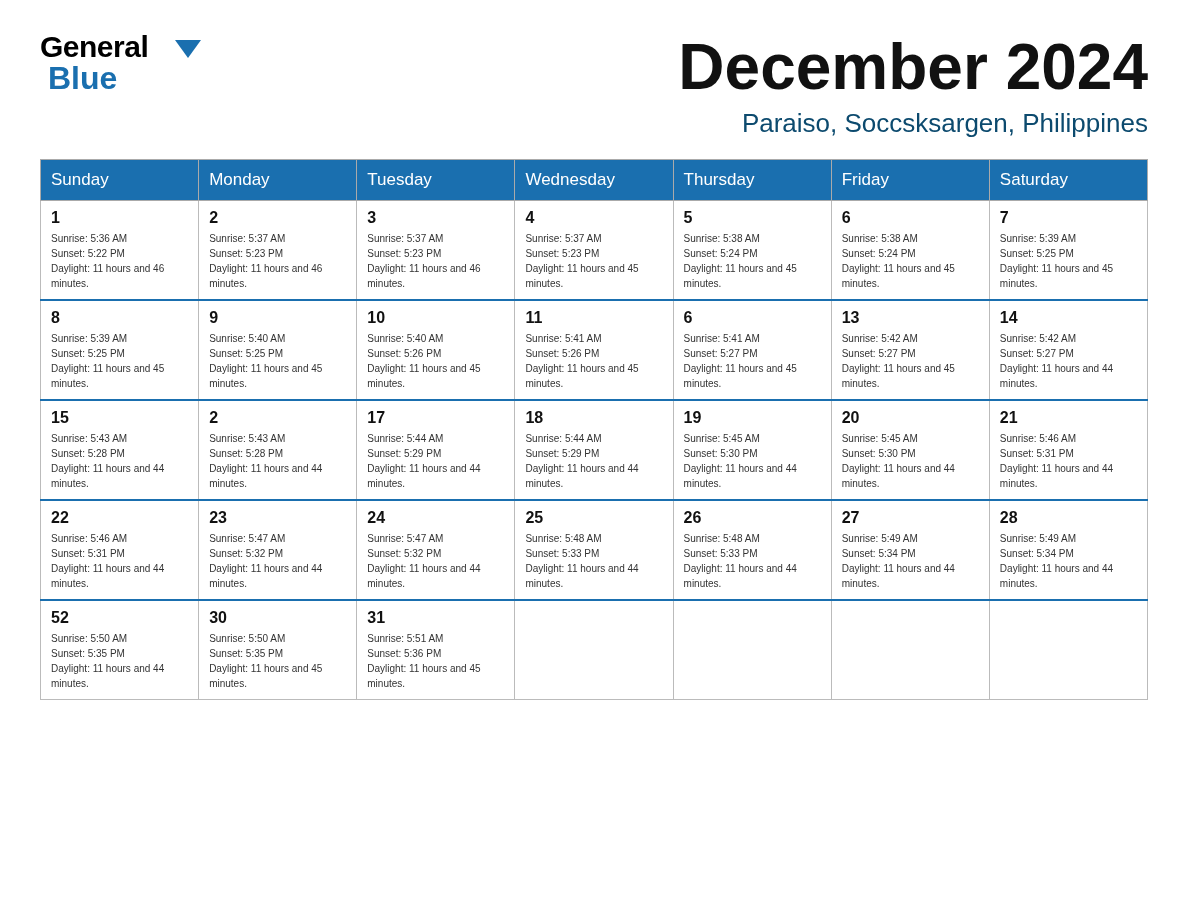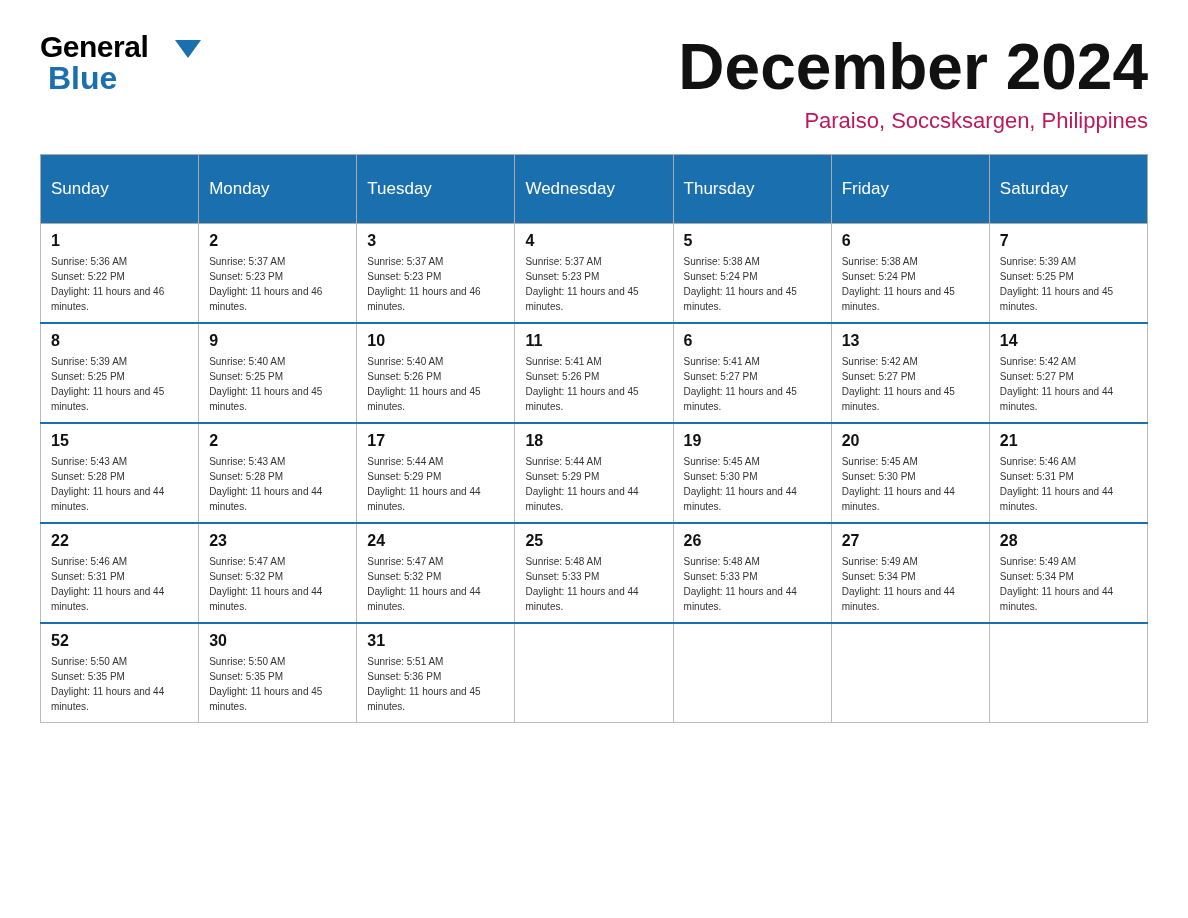--- a/index.html
+++ b/index.html
@@ -18,35 +18,35 @@
     }
     .title-block {
       text-align: right;
     }
     .title-block h1 {
       font-size: 64px;
       font-weight: bold;
       color: #111;
     }
     .title-block h2 {
-      font-size: 22px;
+      font-size: 26px;
       font-weight: normal;
-      color: #be185d;
+      color: #0c4a6e;
       margin-top: 4px;
     }
     .calendar {
       width: 100%;
       border-collapse: collapse;
       border: 1px solid #aaa;
     }
     .calendar thead tr th {
       background: #1a6faf;
       color: #fff;
       font-size: 17px;
-      padding: 24px 10px;
+      padding: 10px 10px;
       text-align: left;
       border: 1px solid #aaa;
       font-weight: normal;
     }
     .calendar tbody tr td {
       vertical-align: top;
       padding: 8px 10px;
       border: 1px solid #bbb;
       width: 14.28%;
       font-size: 13px;

